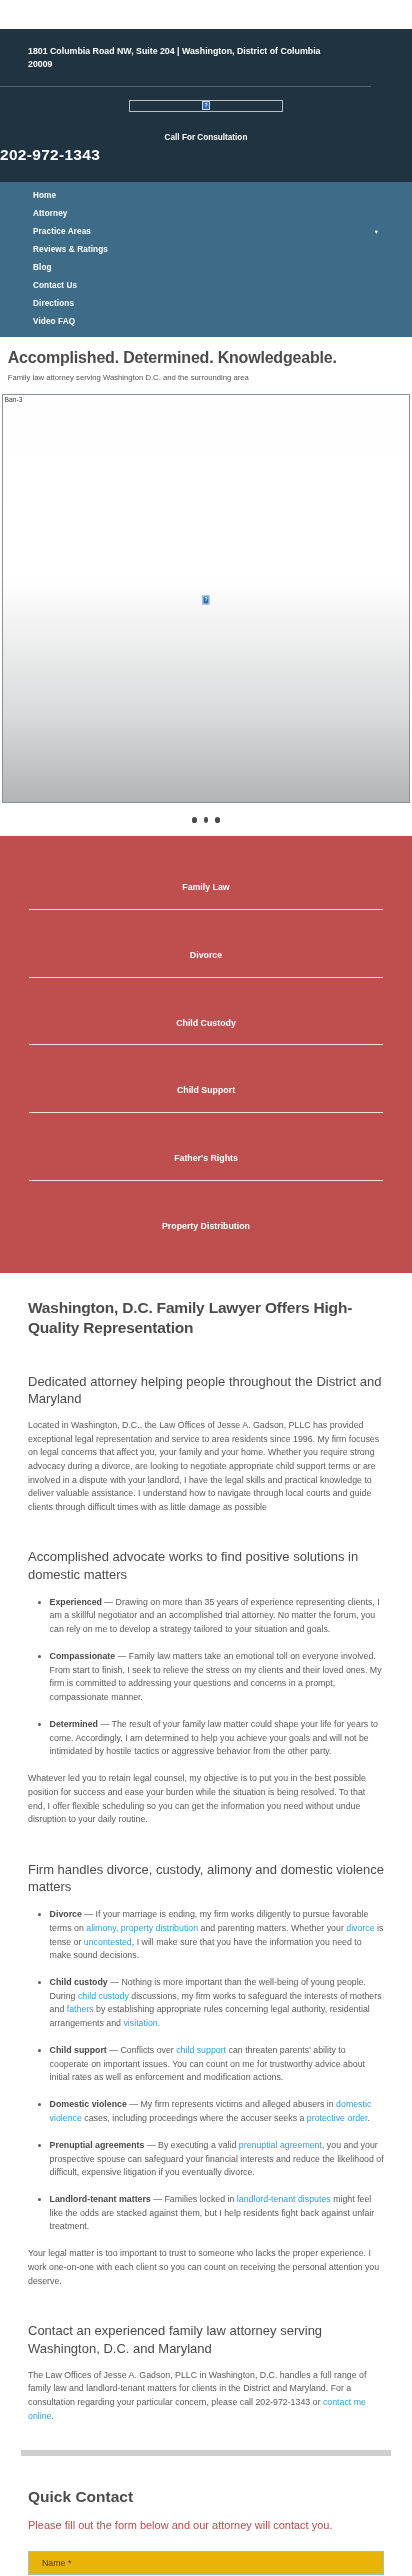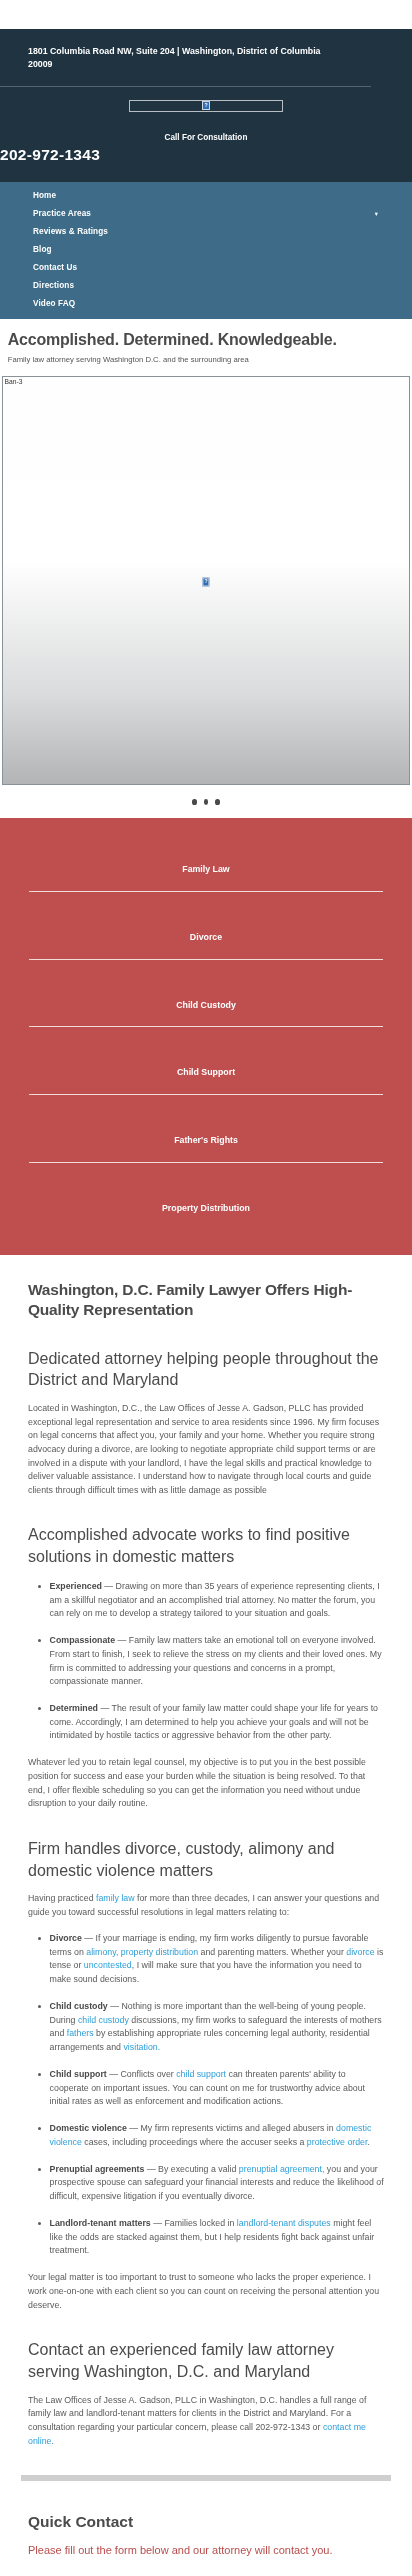--- a/index.html
+++ b/index.html
@@ -43,21 +43,21 @@
 
   
   .practice-banner { background:#bf4e4e; padding:46px 0 42px 0; }
   .pb-title { color:#fff; font-size:8.8px; font-weight:bold; text-align:center; line-height:10.3px; }
   .pb-line { border:none; border-top:0.5px solid #f1dcdc; width:86%; margin:16.5px auto 0 auto; }
   .pb-item + .pb-item .pb-title { margin-top:40px; }
 
   
   .content { background:#fff; padding:25px 28px 0 28px; color:#5a5a5a; }
   .content h1 { font-size:15.5px; line-height:1.3; color:#4b4b4b; font-weight:bold; letter-spacing:-0.2px; }
-  .content h2 { font-size:16px; line-height:1.35; color:#4b4b4b; font-weight:normal; margin-top:27px; }
+  .content h2 { font-size:13px; line-height:1.35; color:#4b4b4b; font-weight:normal; margin-top:34px; }
   .content p { font-size:8.8px; line-height:1.55; margin-top:11.3px; }
   .content ul { margin-top:12.4px; padding-left:21.6px; }
   .content li { font-size:8.8px; line-height:1.55; margin-bottom:13.4px; color:#5a5a5a; }
   .seg-b { font-weight:bold; color:#4a4a4a; }
   .seg-l { color:#2d9fd8; text-decoration:none; cursor:pointer; }
 
   .thick-divider { height:6.2px; background:#cfcfcf; margin:27px 20.6px 0 20.6px; }
 
   
   .quick-contact { background:#fff; padding:32px 28px 0 28px; }
@@ -78,20 +78,21 @@
   <div class="hdr-address">1801 Columbia Road NW, Suite 204 | Washington, District of Columbia 20009</div>
   <div class="logo-box">
     <span class="broken-img">?</span>
   </div>
   <div class="hdr-call">Call For Consultation</div>
   <div class="hdr-phone">202-972-1343</div>
 </header>
 
 <nav class="main-nav">
   <a class="nav-item">Home</a>
+  <a class="nav-item">Attorney</a>
   <a class="nav-item"><span>Practice Areas</span><span class="chev">▾</span></a>
   <a class="nav-item">Reviews &amp; Ratings</a>
   <a class="nav-item">Blog</a>
   <a class="nav-item">Contact Us</a>
   <a class="nav-item">Directions</a>
   <a class="nav-item">Video FAQ</a>
 </nav>
 
 <section class="hero">
   <h1>Accomplished. Determined. Knowledgeable.</h1>
@@ -138,21 +139,20 @@
 
   <h2>Accomplished advocate works to find positive solutions in domestic matters</h2>
   <ul>
     <li><span class="seg-b">Experienced</span><span> — Drawing on more than 35 years of experience representing clients, I am a skillful negotiator and an accomplished trial attorney. No matter the forum, you can rely on me to develop a strategy tailored to your situation and goals.</span></li>
     <li><span class="seg-b">Compassionate</span><span> — Family law matters take an emotional toll on everyone involved. From start to finish, I seek to relieve the stress on my clients and their loved ones. My firm is committed to addressing your questions and concerns in a prompt, compassionate manner.</span></li>
     <li><span class="seg-b">Determined</span><span> — The result of your family law matter could shape your life for years to come. Accordingly, I am determined to help you achieve your goals and will not be intimidated by hostile tactics or aggressive behavior from the other party.</span></li>
   </ul>
   <p>Whatever led you to retain legal counsel, my objective is to put you in the best possible position for success and ease your burden while the situation is being resolved. To that end, I offer flexible scheduling so you can get the information you need without undue disruption to your daily routine.</p>
 
   <h2>Firm handles divorce, custody, alimony and domestic violence matters</h2>
-  <p><span>Having practiced </span><a class="seg-l">family law</a><span> for more than three decades, I can answer your questions and guide you toward successful resolutions in legal matters relating to:</span></p>
   <ul>
     <li><span class="seg-b">Divorce</span><span> — If your marriage is ending, my firm works diligently to pursue favorable terms on </span><a class="seg-l">alimony,</a><span> </span><a class="seg-l">property distribution</a><span> and parenting matters. Whether your </span><a class="seg-l">divorce</a><span> is tense or </span><a class="seg-l">uncontested</a><span>, I will make sure that you have the information you need to make sound decisions.</span></li>
     <li><span class="seg-b">Child custody</span><span> — Nothing is more important than the well-being of young people. During </span><a class="seg-l">child custody</a><span> discussions, my firm works to safeguard the interests of mothers and </span><a class="seg-l">fathers</a><span> by establishing appropriate rules concerning legal authority, residential arrangements and </span><a class="seg-l">visitation.</a></li>
     <li><span class="seg-b">Child support</span><span> — Conflicts over </span><a class="seg-l">child support</a><span> can threaten parents' ability to cooperate on important issues. You can count on me for trustworthy advice about initial rates as well as enforcement and modification actions.</span></li>
     <li><span class="seg-b">Domestic violence</span><span> — My firm represents victims and alleged abusers in </span><a class="seg-l">domestic violence</a><span> cases, including proceedings where the accuser seeks a </span><a class="seg-l">protective order</a><span>.</span></li>
     <li><span class="seg-b">Prenuptial agreements</span><span> — By executing a valid </span><a class="seg-l">prenuptial agreement,</a><span> you and your prospective spouse can safeguard your financial interests and reduce the likelihood of difficult, expensive litigation if you eventually divorce.</span></li>
     <li><span class="seg-b">Landlord-tenant matters</span><span> — Families locked in </span><a class="seg-l">landlord-tenant disputes</a><span> might feel like the odds are stacked against them, but I help residents fight back against unfair treatment.</span></li>
   </ul>
   <p>Your legal matter is too important to trust to someone who lacks the proper experience. I work one-on-one with each client so you can count on receiving the personal attention you deserve.</p>
 

